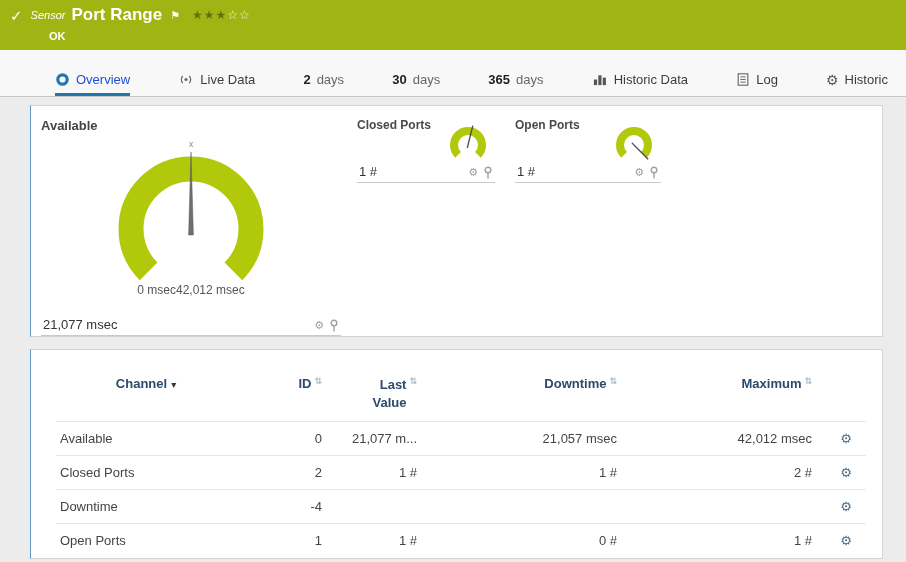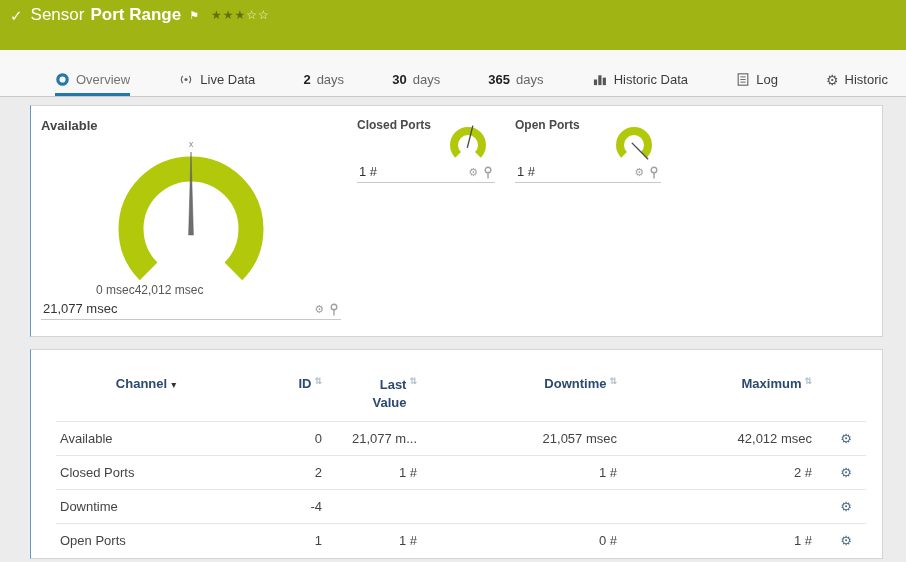--- a/index.html
+++ b/index.html
@@ -3,53 +3,53 @@
 <meta charset="utf-8">
 <style>
   *{box-sizing:border-box;margin:0;padding:0}
   html,body{width:906px;height:562px;overflow:hidden}
   body{font-family:"Liberation Sans","DejaVu Sans",sans-serif;background:#ececec;position:relative}
 
   
   .topbar{height:50px;background:#a0b513;color:#fff;padding:5px 10px 0 10px}
   .topbar-row{display:flex;align-items:center;gap:8px}
   .check{font-size:15px;font-weight:bold;line-height:1}
-  .kind{font-size:17px}
+  .kind{font-style:italic;font-size:11px}
   .title{font-size:17px;font-weight:bold;margin-left:-2px}
   .flag{font-size:11px;opacity:.95;cursor:pointer}
   .stars{font-size:12px;letter-spacing:1px;margin-left:4px;cursor:pointer}
   .star-f{color:rgba(45,55,0,.55)}
   .star-e{color:rgba(255,255,255,.85)}
   .status-ok{font-size:11px;font-weight:bold;margin:5px 0 0 39px}
 
   
   .tabbar{height:47px;background:#f8f8f8;border-bottom:1px solid #c8c8c8;
           display:flex;justify-content:space-between;padding:0 18px 0 55px}
   .tab{display:flex;align-items:center;gap:6px;height:100%;padding-top:16px;
        font-size:13px;color:#3c3c3c;cursor:pointer;border-bottom:3px solid transparent}
-  .tab.active{color:#737373;border-bottom-color:#2277ad}
+  .tab.active{color:#1d4ed8;border-bottom-color:#2277ad}
   .tab .num{font-weight:bold;color:#222}
   .tab .word{color:#666}
   .tab svg{display:block}
   .tab .gear-glyph{font-family:"DejaVu Sans",sans-serif;font-size:14px;color:#555;line-height:1}
 
   
   .content{padding:8px 23px 0 30px}
   .panel{background:#fff;border:1px solid #d4d4d4;border-left:1px solid #5f9bc8}
   .panel-gauges{height:232px;padding:12px 14px 0 10px;display:flex;align-items:flex-start}
   .panel-table{margin-top:12px;height:210px;padding:24px 25px 0 25px;overflow:hidden}
 
   
   .gauge-main{width:300px;position:relative}
   .gtitle{font-size:13px;font-weight:bold;color:#444}
   .gauge-main .gauge-svg{display:block;margin:6px auto 0}
-  .minmax{display:flex;justify-content:flex-start;width:190px;margin:-6px auto 0;
+  .minmax{display:flex;justify-content:center;width:190px;margin:-6px auto 0;
           font-size:12px;color:#555}
   .gfooter{display:flex;justify-content:space-between;align-items:flex-end;
-           border-bottom:1px solid #c9c9c9;padding:0 2px 3px 2px;margin-top:4px}
+           border-bottom:1px solid #c9c9c9;padding:0 2px 3px 2px;margin-top:20px}
   .gvalue{font-size:13px;color:#333}
   .gicons{display:flex;gap:5px;align-items:center}
   .gicons .gear-glyph{font-family:"DejaVu Sans",sans-serif;font-size:11px;color:#a0a0a0;cursor:pointer;line-height:1}
   .gicons svg{cursor:pointer}
 
   .gauge-mini{width:138px;position:relative;margin-left:16px}
   .gauge-mini .gtitle{font-size:12px;color:#4a4a4a}
   .gauge-mini .gauge-svg{position:absolute;top:2px;right:4px}
   .gauge-mini .gfooter{margin-top:32px}
   .gauge-mini + .gauge-mini{margin-left:20px;width:146px}
@@ -70,20 +70,21 @@
 <body>
 
 <div class="topbar">
   <div class="topbar-row">
     <span class="check">✓</span>
     <span class="kind">Sensor</span>
     <span class="title">Port Range</span>
     <span class="flag">⚑</span>
     <span class="stars"><span class="star-f">★★★</span><span class="star-e">☆☆</span></span>
   </div>
+  <div class="status-ok">OK</div>
 </div>
 
 <div class="tabbar">
   <div class="tab active">
     <svg width="15" height="15" viewBox="0 0 16 16">
       <circle cx="8" cy="8" r="5" fill="none" stroke="#2277ad" stroke-width="3.4"></circle>
     </svg>
     <span>Overview</span>
   </div>
   <div class="tab">

